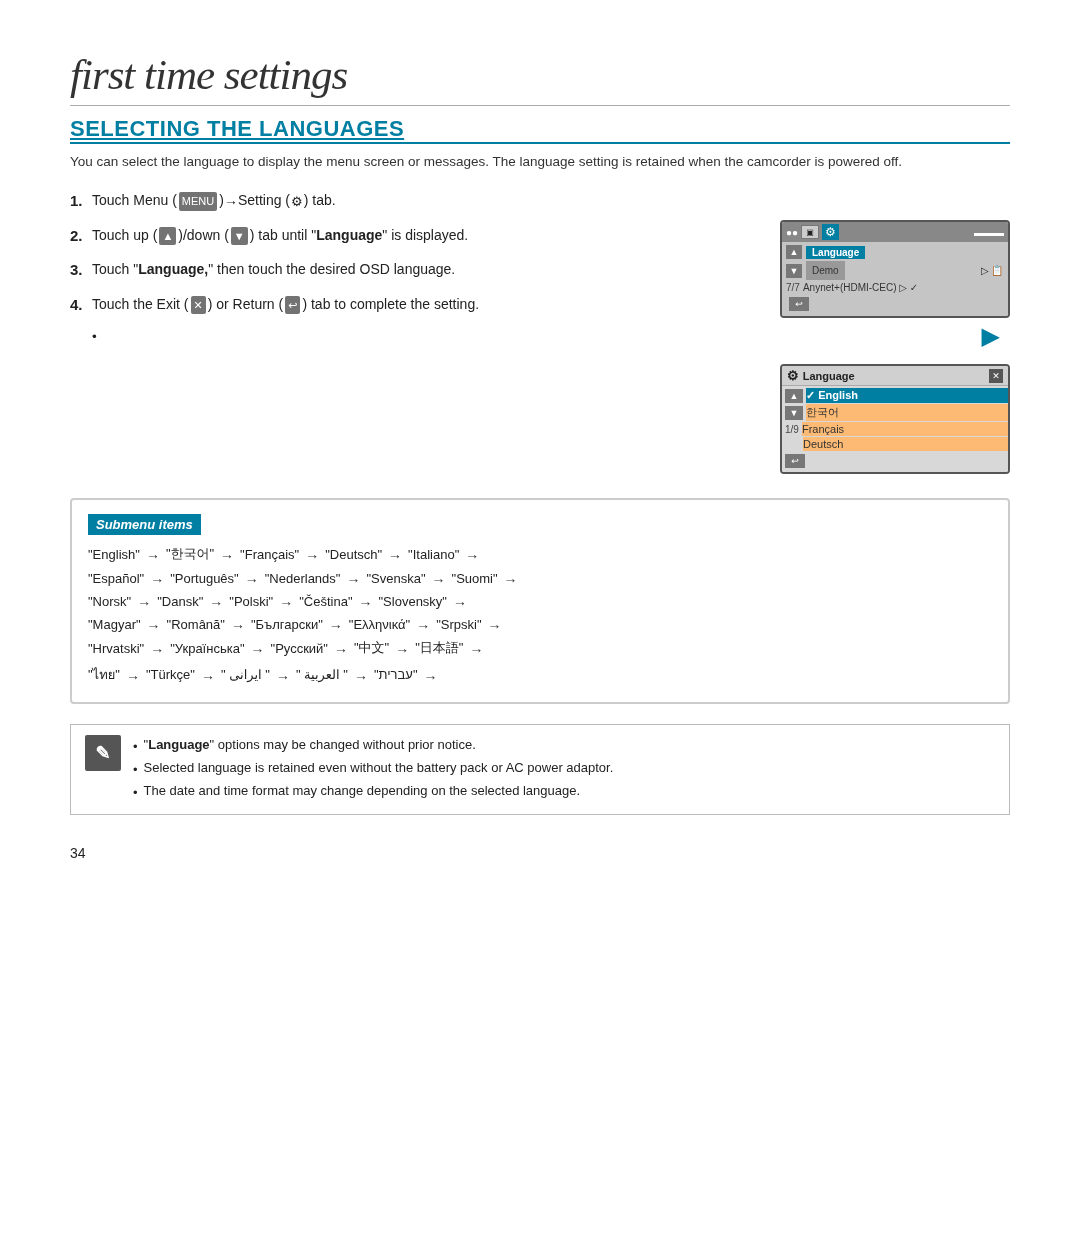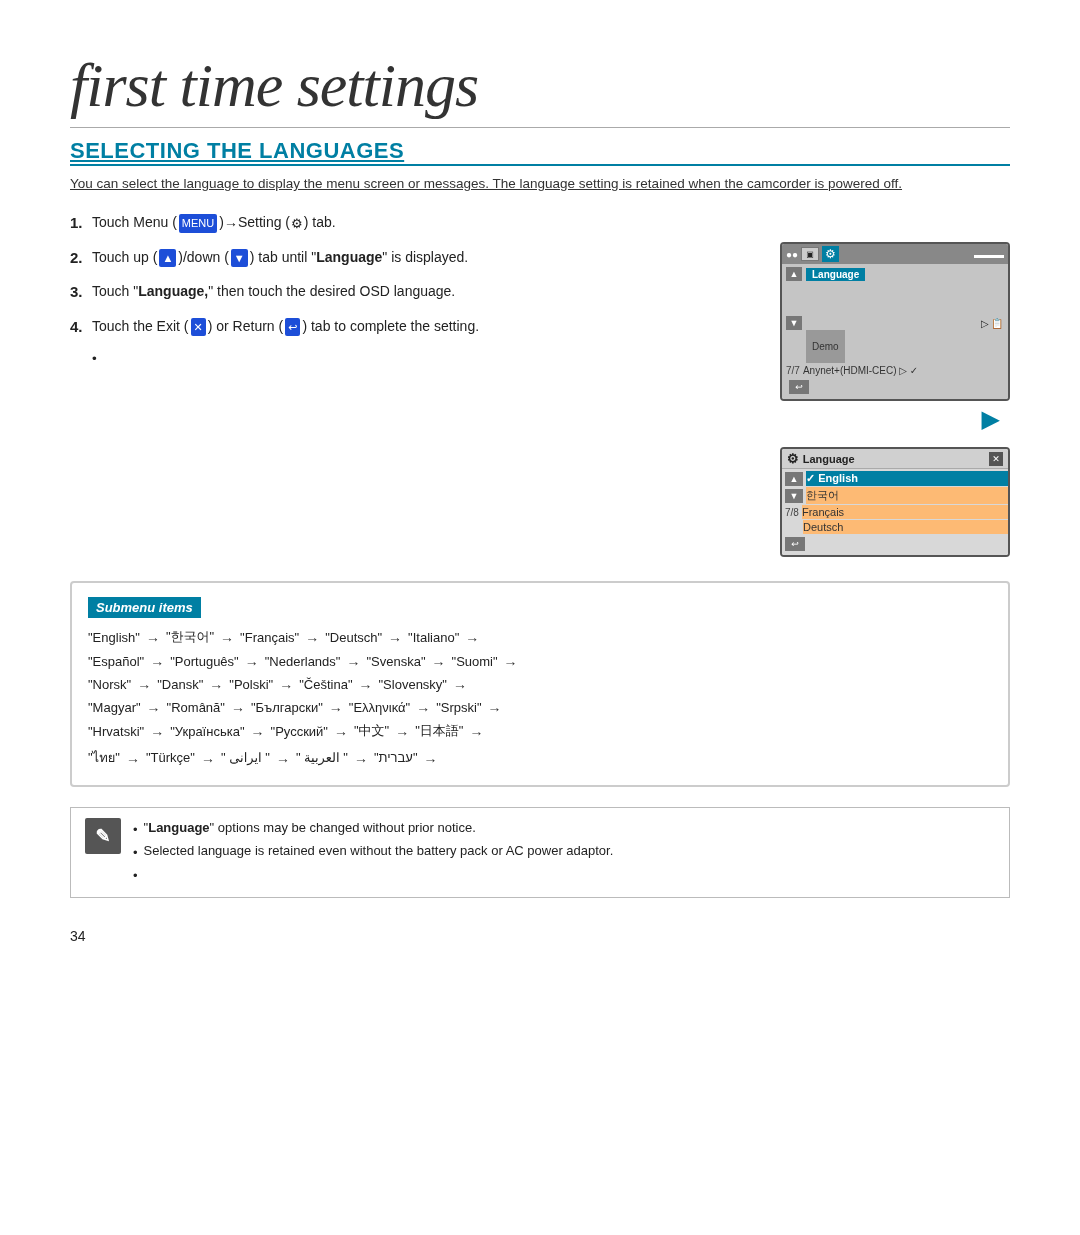--- a/index.html
+++ b/index.html
@@ -7,21 +7,21 @@
       background: #ffffff;
       font-family: Arial, sans-serif;
       font-size: 14px;
       color: #222;
       width: 1080px;
       min-height: 1235px;
       padding: 50px 70px 50px 70px;
     }
 
     .page-title {
-      font-size: 62px;
+      font-size: 43px;
       font-weight: 300;
       color: #333;
       font-family: Georgia, 'Times New Roman', serif;
       font-style: italic;
       letter-spacing: -1px;
       margin-bottom: 2px;
       border-bottom: 1px solid #aaa;
       padding-bottom: 6px;
     }
 
@@ -35,21 +35,20 @@
       margin-bottom: 8px;
       border-bottom: 2px solid #007fa3;
       letter-spacing: 0.5px;
     }
 
     .intro-text {
       font-size: 13.5px;
       color: #333;
       margin-bottom: 18px;
       line-height: 1.5;
-      text-decoration: underline;
     }
 
     .content-area {
       display: flex;
       gap: 30px;
       align-items: flex-start;
     }
 
     .steps-area {
       flex: 1;
@@ -91,21 +90,21 @@
     }
 
     .bullet-dot {
       min-width: 14px;
       margin-top: 1px;
     }
 
     .icon-inline {
       display: inline-block;
       font-size: 11px;
-      background: #1d4ed8;
+      background: #737373;
       color: white;
       padding: 1px 3px;
       border-radius: 2px;
       margin: 0 2px;
       vertical-align: middle;
     }
 
     .icon-gear {
       display: inline-flex;
       align-items: center;
@@ -181,22 +180,21 @@
       color: white;
       font-size: 10px;
       padding: 1px 6px;
       font-weight: bold;
     }
 
     .screen-label-gray {
       background: #999;
       color: #333;
       font-size: 10px;
-      padding: 11px 6px;
-      margin-top: 47px;
+      padding: 4px 6px;
     }
 
     .screen-row-text {
       font-size: 10px;
       color: #333;
       flex: 1;
     }
 
     .screen-counter {
       font-size: 10px;
@@ -485,21 +483,21 @@
           <div class="lang-nav-btn">▲</div>
           <span class="lang-item selected">✓ English</span>
         </div>
 
         <div class="lang-nav-row">
           <div class="lang-nav-btn">▼</div>
           <span class="lang-item normal">한국어</span>
         </div>
 
         <div class="lang-nav-row">
-          <span class="lang-counter">7/8</span>
+          <span class="lang-counter">1/9</span>
           <span class="lang-item normal">Français</span>
         </div>
 
         <div class="lang-nav-row">
           <span style="width:21px; display:inline-block;"></span>
           <span class="lang-item normal">Deutsch</span>
         </div>
 
         <div class="lang-back-row">
           <div class="screen-back">↩</div>
@@ -601,19 +599,20 @@
     <li>
       <span class="note-bullet">•</span>
       <span>"<b>Language</b>" options may be changed without prior notice.</span>
     </li>
     <li>
       <span class="note-bullet">•</span>
       <span>Selected language is retained even without the battery pack or AC power adaptor.</span>
     </li>
     <li>
       <span class="note-bullet">•</span>
+      <span>The date and time format may change depending on the selected language.</span>
     </li>
   </ul>
 </div>
 
 <div style="margin-top:30px;">
   <span>34</span>
 </div>
 
 </body></html>

